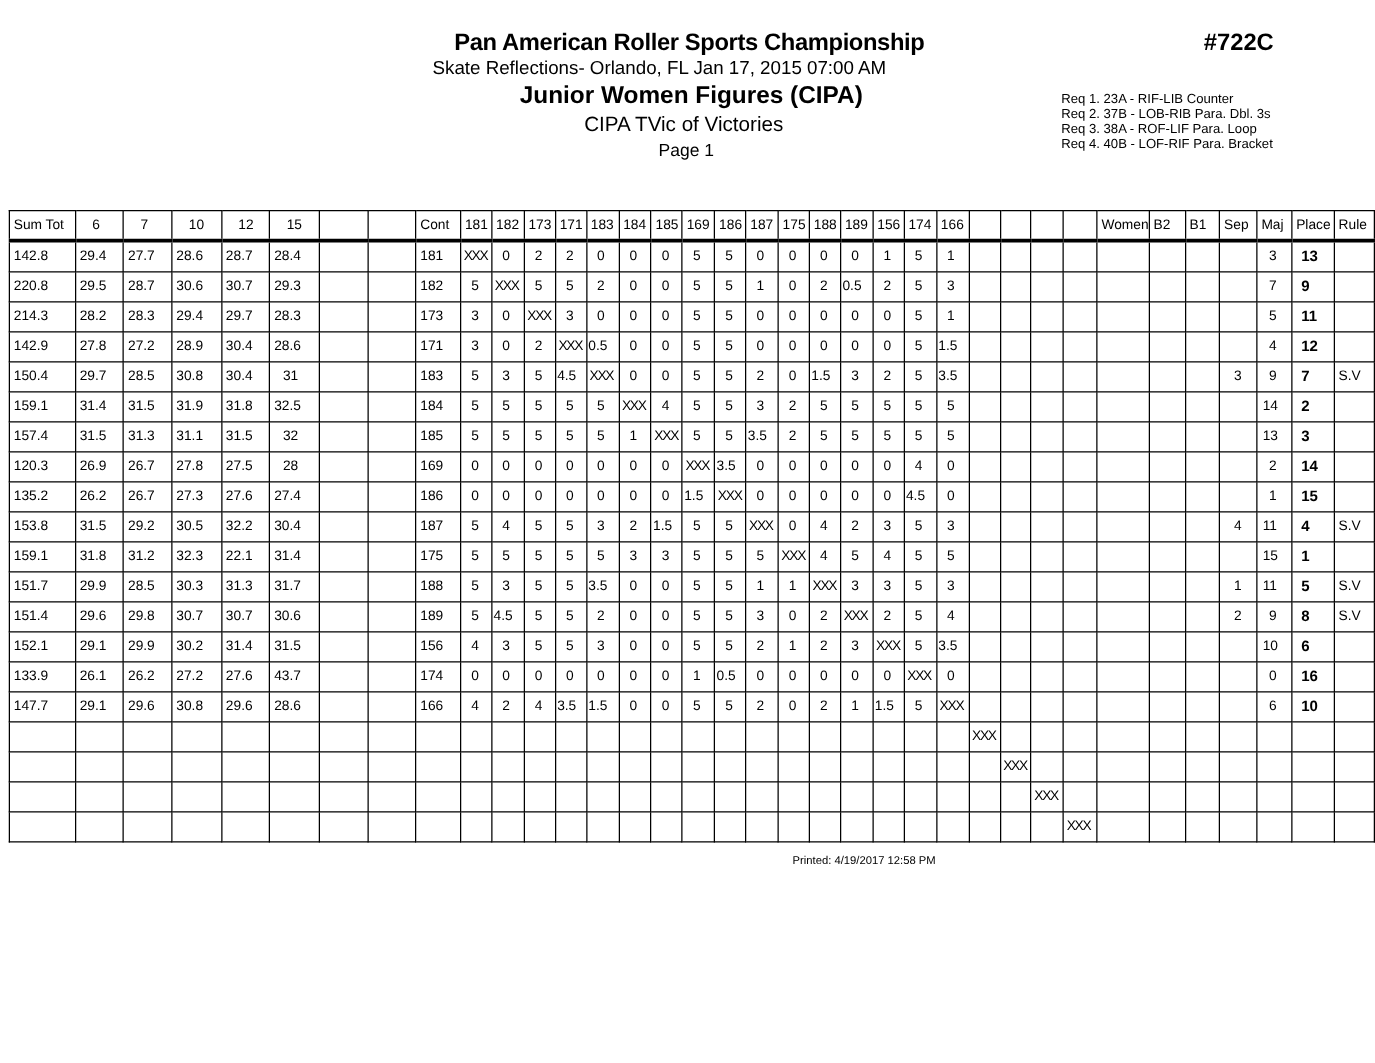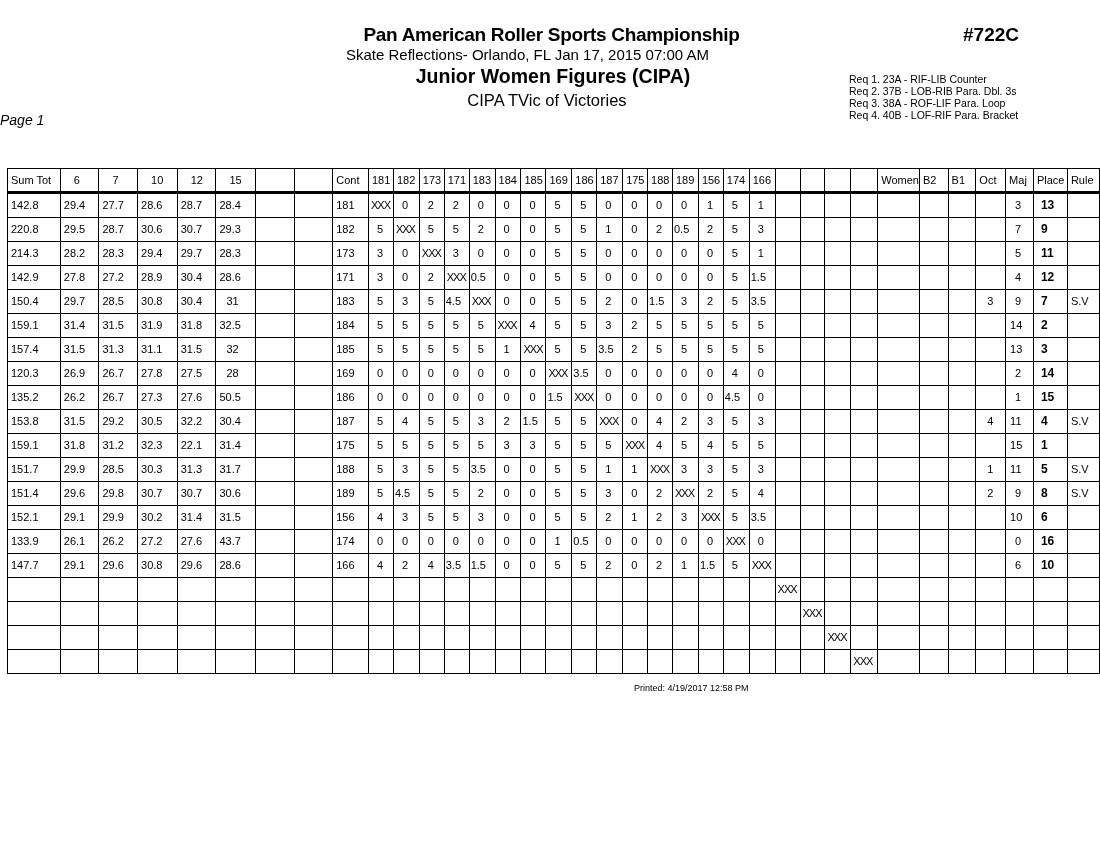--- a/index.html
+++ b/index.html
@@ -3,21 +3,21 @@
 <meta charset="utf-8">
 <style>
   html, body { margin:0; padding:0; background:#ffffff; }
   body { width:1100px; height:850px; position:relative; overflow:hidden; font-family:"Liberation Sans", sans-serif; color:#000; }
   .abs { position:absolute; white-space:nowrap; }
   #h-title { left:0; width:1100px; top:24px; text-align:center; font-weight:bold; font-size:19px; letter-spacing:-0.3px; padding-left:3px; box-sizing:border-box; }
   #h-title span { position:relative; left:0px; }
   #h-venue { left:346px; top:46px; font-size:15px; }
   #h-event { left:0; width:1106px; top:65px; text-align:center; font-weight:bold; font-size:19.5px; }
   #h-sub { left:0; width:1094px; top:91px; text-align:center; font-size:16.5px; }
-  #h-page { left:0; width:1098px; top:112px; font-size:14px;font-style:italic; }
+  #h-page { left:0; width:1098px; top:112px; text-align:center; font-size:14px; }
   #h-code { left:963px; top:24px; font-weight:bold; font-size:19px; }
   #reqs { left:849px; top:73px; font-size:10.5px; line-height:12px; }
   #printed { left:634px; top:683px; font-size:9px; }
   table.grid { position:absolute; left:7px; top:168px; border-collapse:collapse; table-layout:fixed; }
   table.grid td { border:1px solid #000; padding:0 0 0 3px; height:23px; font-size:11px; line-height:11px; overflow:hidden; white-space:nowrap; vertical-align:middle; }
   table.grid tr.hdr td { height:22px; border-bottom:3px solid #000; }
   table.grid td.b { font-weight:bold; font-size:12px; padding-left:7px; }
   .xxx { font-size:10px; letter-spacing:-1px; }
 </style>
 </head>
@@ -103,21 +103,21 @@
         <td>156</td>
         <td>174</td>
         <td>166</td>
         <td></td>
         <td></td>
         <td></td>
         <td></td>
         <td>Women</td>
         <td>B2</td>
         <td>B1</td>
-        <td>Oct</td>
+        <td>Sep</td>
         <td>Maj</td>
         <td>Place</td>
         <td>Rule</td>
       </tr>
       <tr>
         <td>142.8</td>
         <td>29.4</td>
         <td>27.7</td>
         <td>28.6</td>
         <td>28.7</td>
@@ -418,21 +418,21 @@
         <td style="padding-left: 9px;">2</td>
         <td class="b">14</td>
         <td></td>
       </tr>
       <tr>
         <td>135.2</td>
         <td>26.2</td>
         <td>26.7</td>
         <td>27.3</td>
         <td>27.6</td>
-        <td>50.5</td>
+        <td>27.4</td>
         <td></td>
         <td></td>
         <td>186</td>
         <td style="padding-left: 8px;">0</td>
         <td style="padding-left: 8px;">0</td>
         <td style="padding-left: 8px;">0</td>
         <td style="padding-left: 8px;">0</td>
         <td style="padding-left: 8px;">0</td>
         <td style="padding-left: 8px;">0</td>
         <td style="padding-left: 8px;">0</td>

